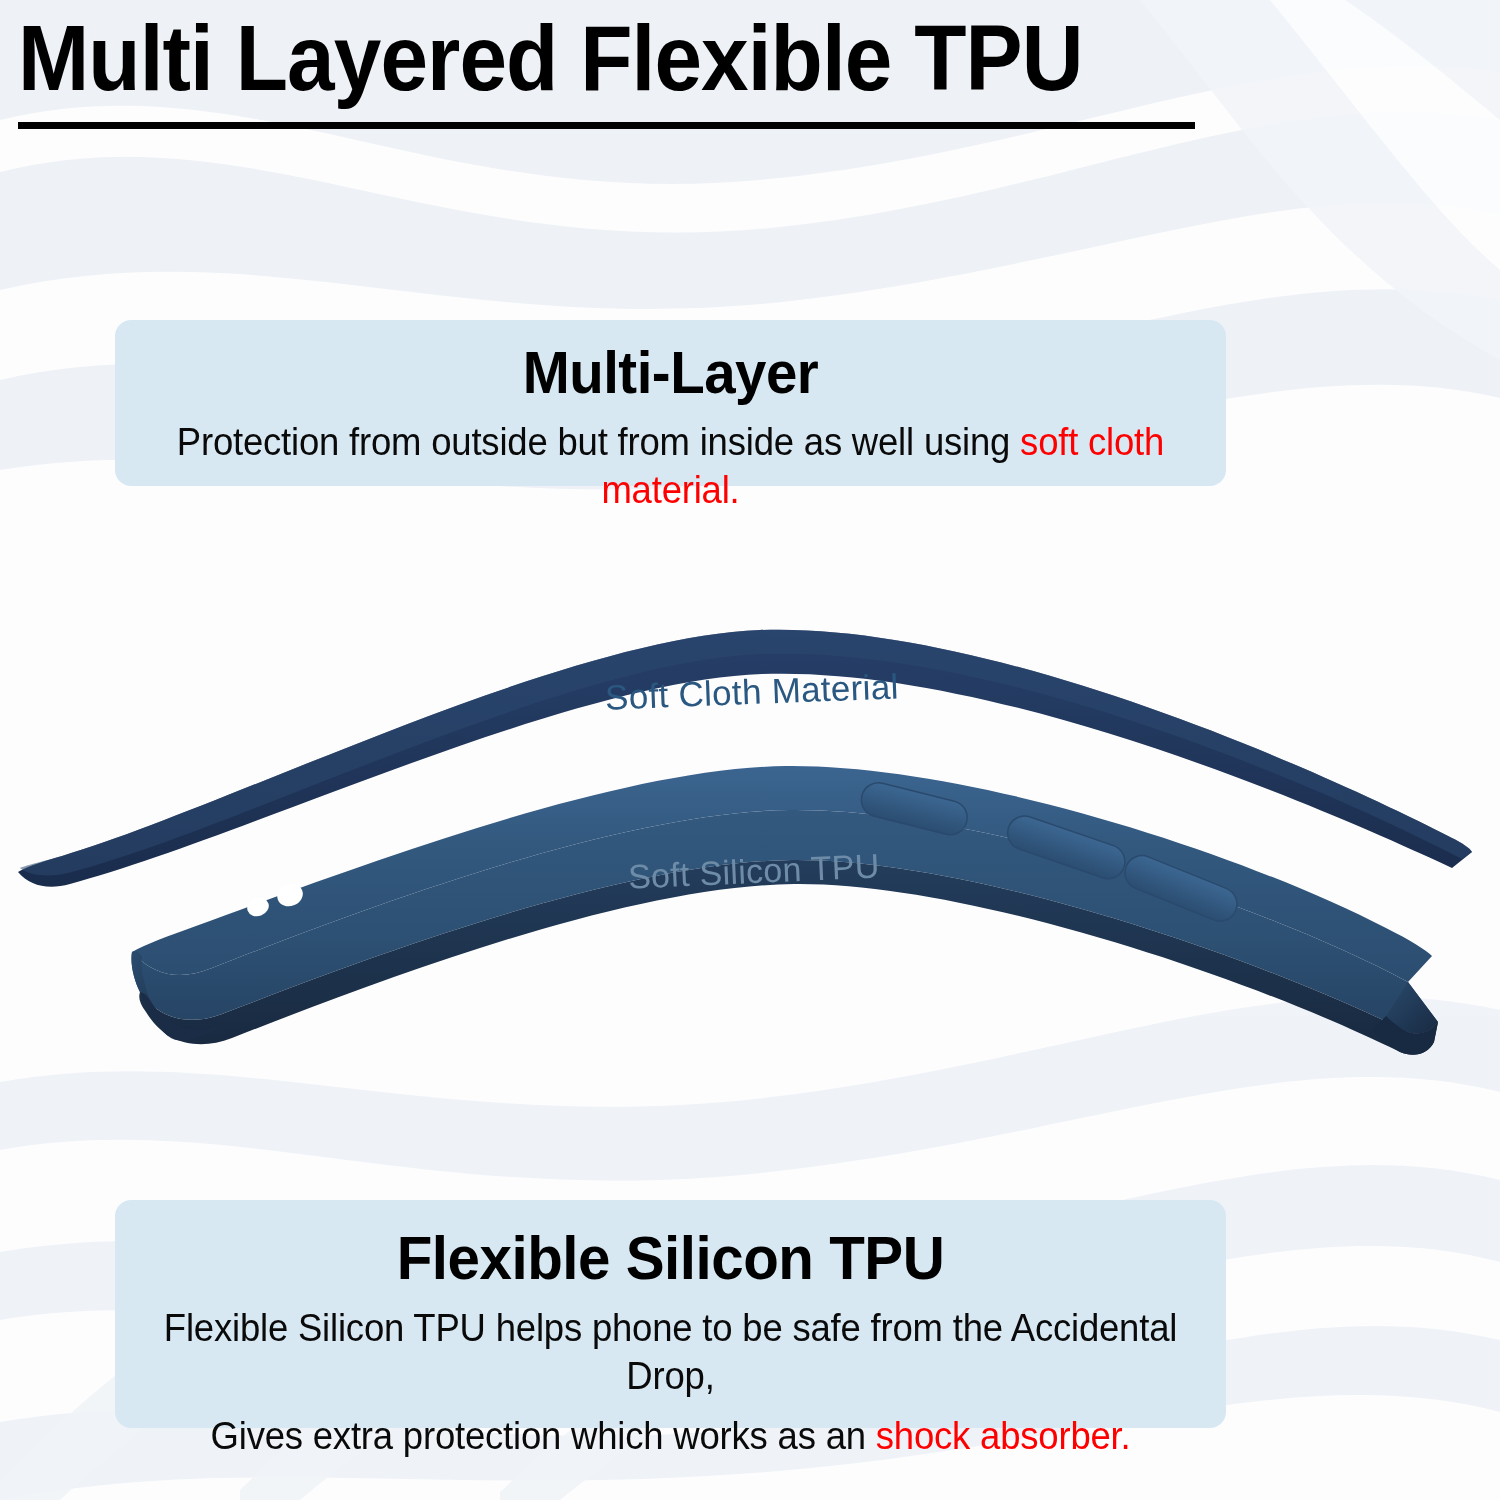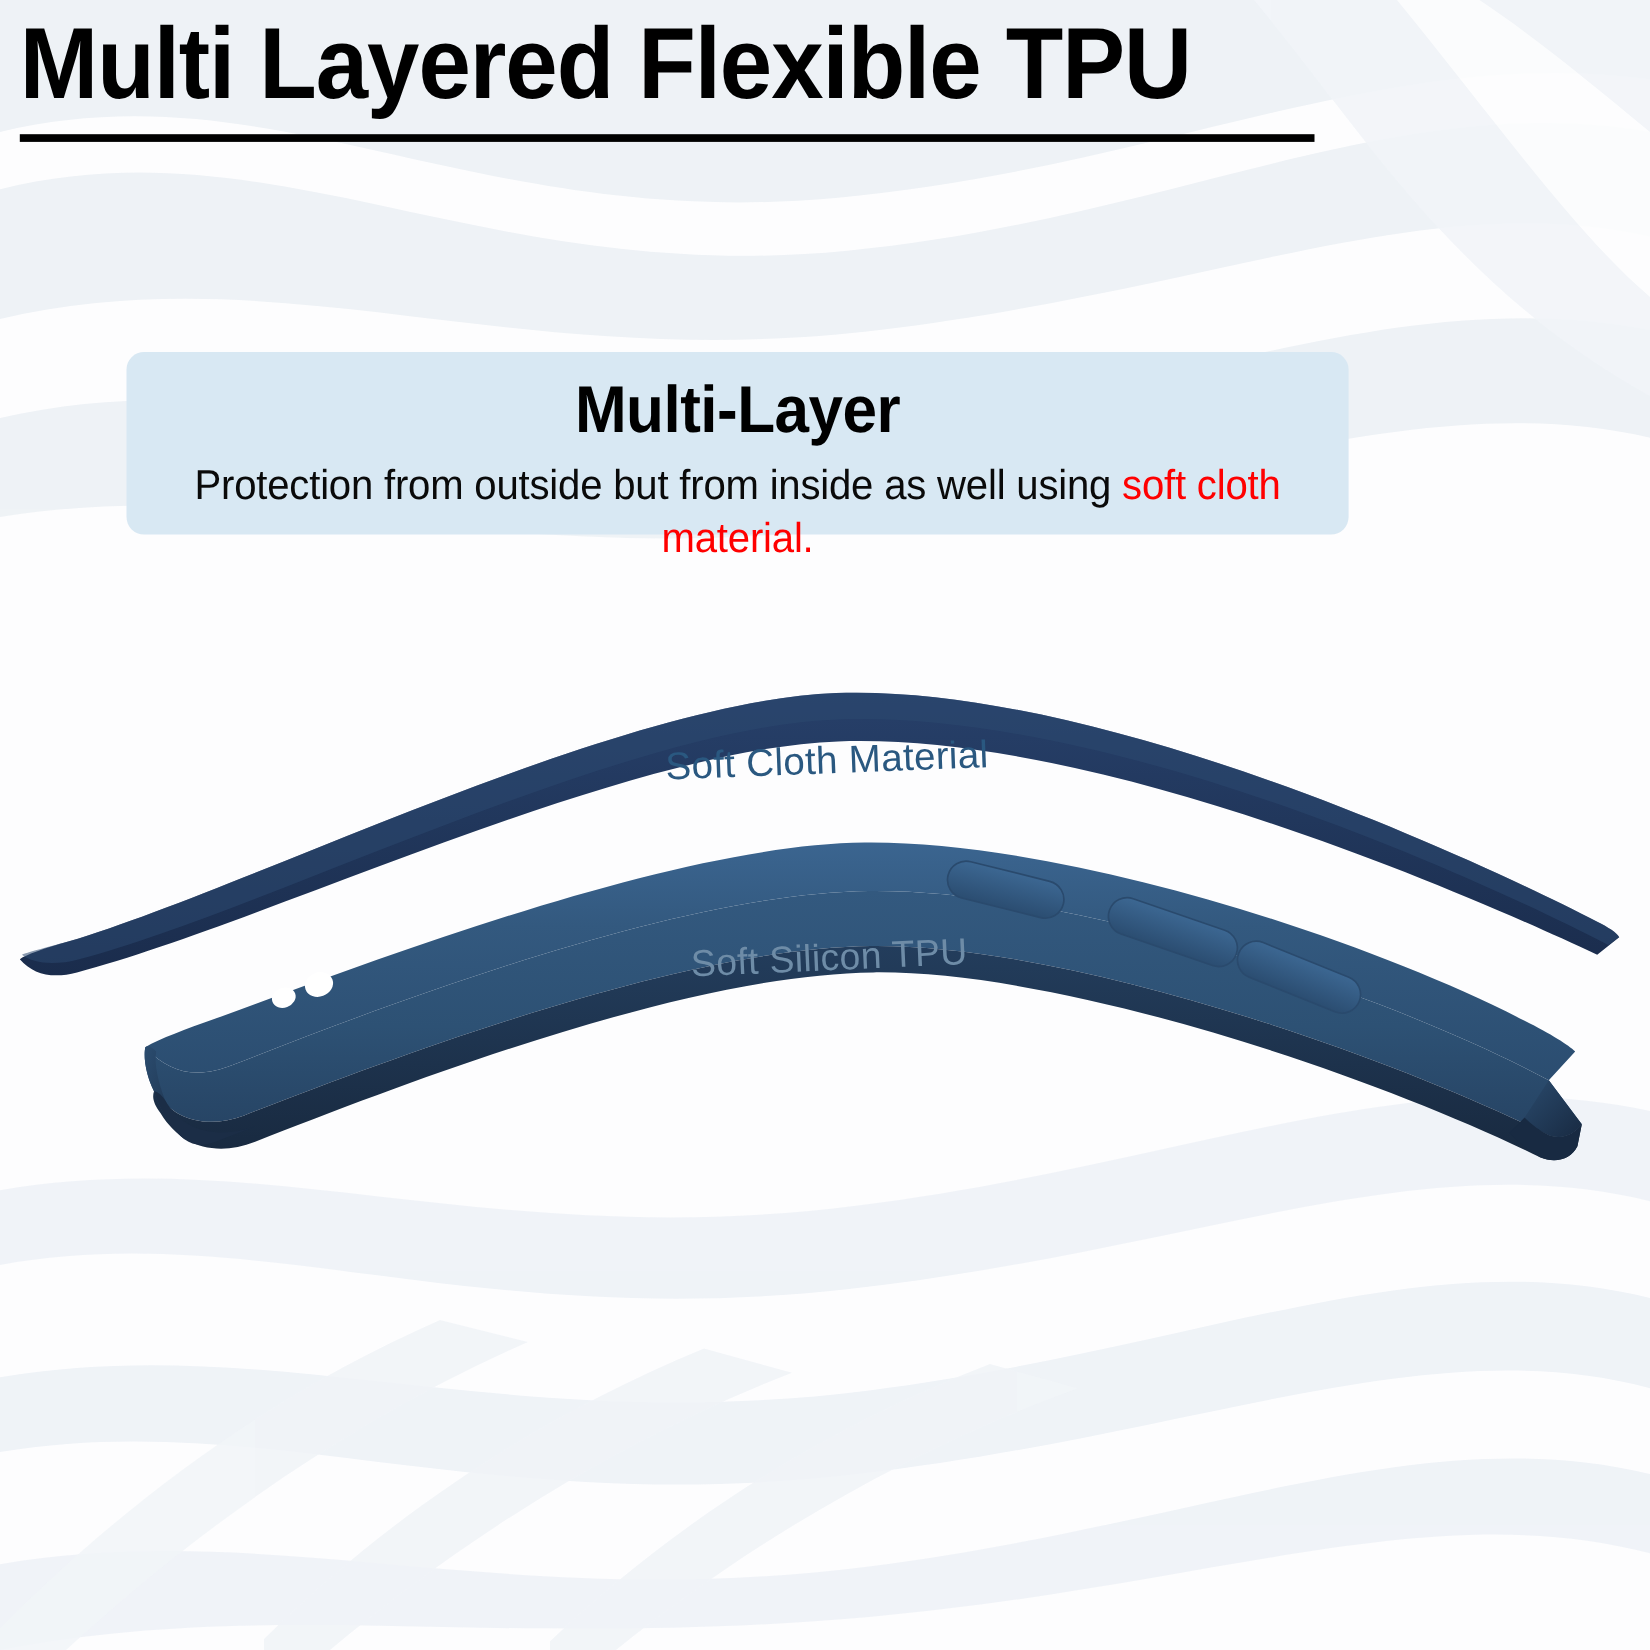--- a/index.html
+++ b/index.html
@@ -291,14 +291,21 @@
         <g transform="rotate(22 1180 308)">
           <rect x="1122" y="291" width="118" height="34" rx="17" fill="url(#gradBtn)" stroke="#2a4a6d" stroke-width="1.5"></rect>
         </g>
       </g>
     </g>
   </svg>
 
   <div class="illus-label" id="label-soft-cloth">Soft Cloth Material</div>
   <div class="illus-label" id="label-soft-silicon">Soft Silicon TPU</div>
 
+  <div class="card" id="card-flexible-tpu">
+    <div class="card-heading">Flexible Silicon TPU</div>
+    <div class="card-body card-body-1">Flexible Silicon TPU helps phone to be safe from the Accidental Drop,</div>
+    <div class="card-body card-body-2">
+      <span>Gives extra protection which works as an </span><span class="hl-red">shock absorber.</span>
+    </div>
+  </div>
 
 </div>
 
 </body></html>

